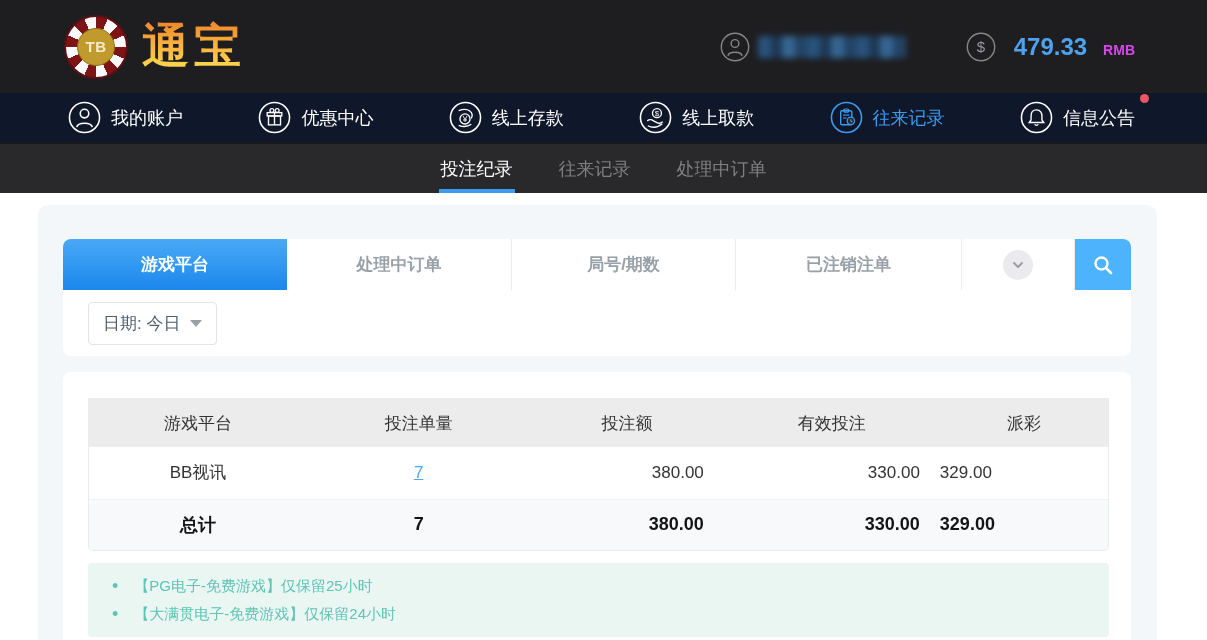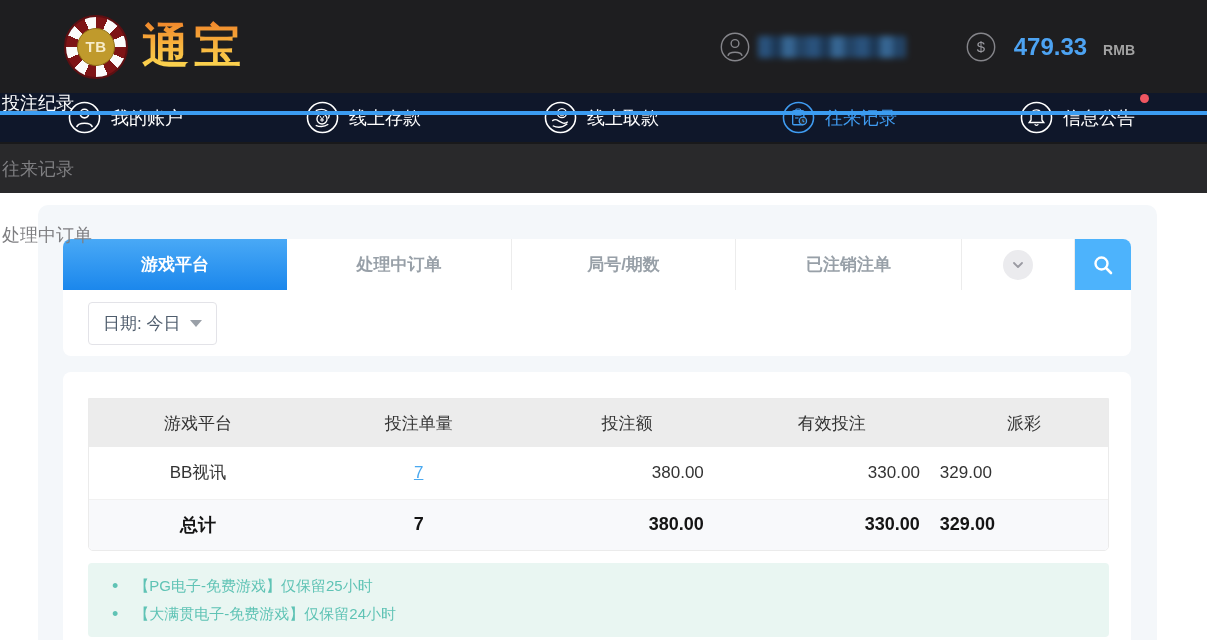--- a/index.html
+++ b/index.html
@@ -18,35 +18,35 @@
   .logo-text { font-size:47px; font-weight:bold; letter-spacing:5px;
                background:linear-gradient(180deg,#f0862b 10%,#f7b03c 45%,#fbd24e 80%);
                -webkit-background-clip:text; background-clip:text; color:transparent; }
   .spacer { flex:1; }
   .user-area { display:flex; align-items:center; margin-right:72px; gap:8px; }
   .blur-name { width:148px; height:22px; border-radius:2px; margin-right:52px;
                background:repeating-linear-gradient(90deg,#2c5b8c 0 13px,#1d3d5f 13px 24px,#3b72a6 24px 37px,#244a72 37px 49px);
                filter:blur(3px); opacity:.85; }
   .balance { display:flex; align-items:baseline; gap:16px; margin-left:10px; cursor:pointer; }
   .balance-amount { color:#4da3f2; font-size:24px; font-weight:bold; }
-  .balance-currency { color:#a3a3a3; font-size:14px; font-weight:bold; }
+  .balance-currency { color:#d946ef; font-size:14px; font-weight:bold; }
 
   
   .nav-bar { height:49px; background:#0f172a; display:flex; align-items:center;
              justify-content:space-between; padding:0 72px 0 68px; }
   .nav-item { display:flex; align-items:center; gap:10px; color:#fff; font-size:18px;
               cursor:pointer; position:relative; }
   .nav-item.active { color:#3f9bf0; }
   .nav-item svg { display:block; }
   .red-dot { position:absolute; top:-7px; right:-14px; width:9px; height:9px;
              border-radius:50%; background:#ef5661; }
 
   
   .sub-nav { height:51px; background:#29292b; border-top:2px solid #19191b;
-             display:flex; justify-content:center; gap:42px;flex-direction:column; }
+             display:flex; justify-content:center; gap:42px; }
   .sub-item { font-size:18px; color:#7f7f82; display:flex; align-items:center;
               position:relative; cursor:pointer; padding:0 2px; }
   .sub-item.active { color:#fff; }
   .sub-item.active::after { content:""; position:absolute; left:0; right:0; bottom:0;
                             height:4px; background:#3b9cf1; }
 
   
   .card { margin:12px 0 0 38px; width:1119px; height:560px; background:#f4f7fa;
           border-radius:10px; padding:34px 0 0 25px; }
 
@@ -119,20 +119,31 @@
 </div>
 
 <div class="nav-bar">
   <div class="nav-item">
     <svg width="33" height="33" viewBox="0 0 34 34">
       <circle cx="17" cy="17" r="15.5" fill="none" stroke="currentColor" stroke-width="1.6"></circle>
       <circle cx="17" cy="13" r="4.4" fill="none" stroke="currentColor" stroke-width="1.6"></circle>
       <path d="M9 27 C10 21.5 24 21.5 25 27" fill="none" stroke="currentColor" stroke-width="1.6"></path>
     </svg>
     <span>我的账户</span>
+  </div>
+  <div class="nav-item">
+    <svg width="33" height="33" viewBox="0 0 34 34">
+      <circle cx="17" cy="17" r="15.5" fill="none" stroke="currentColor" stroke-width="1.6"></circle>
+      <rect x="9.5" y="12" width="15" height="3.4" fill="none" stroke="currentColor" stroke-width="1.4"></rect>
+      <rect x="10.8" y="15.4" width="12.4" height="9.2" fill="none" stroke="currentColor" stroke-width="1.4"></rect>
+      <line x1="17" y1="12" x2="17" y2="24.6" stroke="currentColor" stroke-width="1.4"></line>
+      <circle cx="14.3" cy="9.8" r="2" fill="none" stroke="currentColor" stroke-width="1.3"></circle>
+      <circle cx="19.7" cy="9.8" r="2" fill="none" stroke="currentColor" stroke-width="1.3"></circle>
+    </svg>
+    <span>优惠中心</span>
   </div>
   <div class="nav-item">
     <svg width="33" height="33" viewBox="0 0 34 34">
       <circle cx="17" cy="17" r="15.5" fill="none" stroke="currentColor" stroke-width="1.6"></circle>
       <path d="M10 10 C20 6 26 12 23 18" fill="none" stroke="currentColor" stroke-width="1.4"></path>
       <circle cx="16.5" cy="18.5" r="5.2" fill="none" stroke="currentColor" stroke-width="1.4"></circle>
       <text x="16.5" y="21.6" text-anchor="middle" font-size="8.5" fill="currentColor" font-family="Liberation Sans, sans-serif">¥</text>
       <path d="M10 25 q7 3 13-1" fill="none" stroke="currentColor" stroke-width="1.4"></path>
     </svg>
     <span>线上存款</span>

